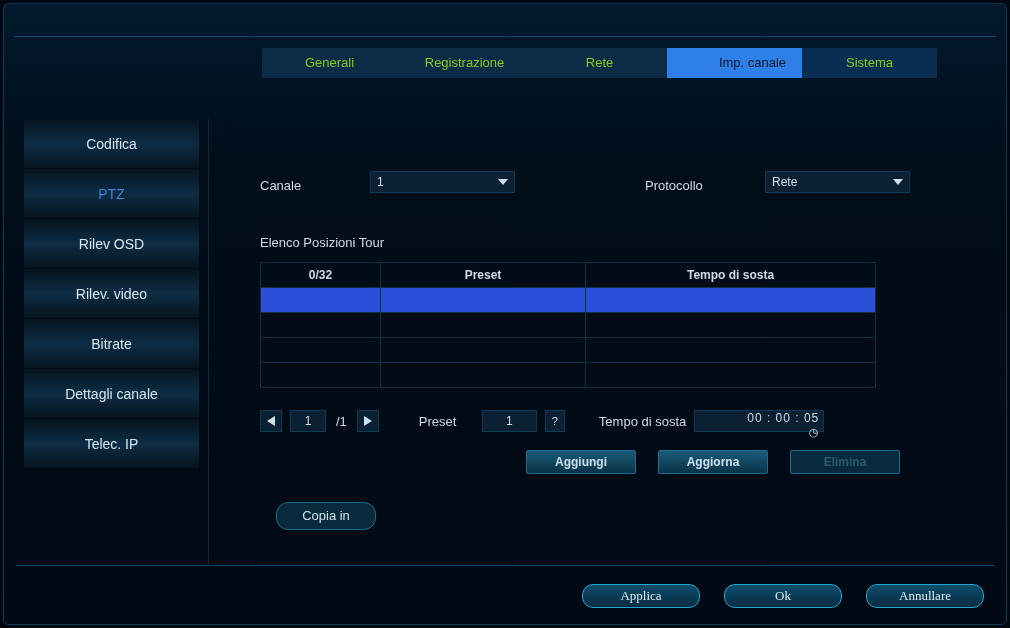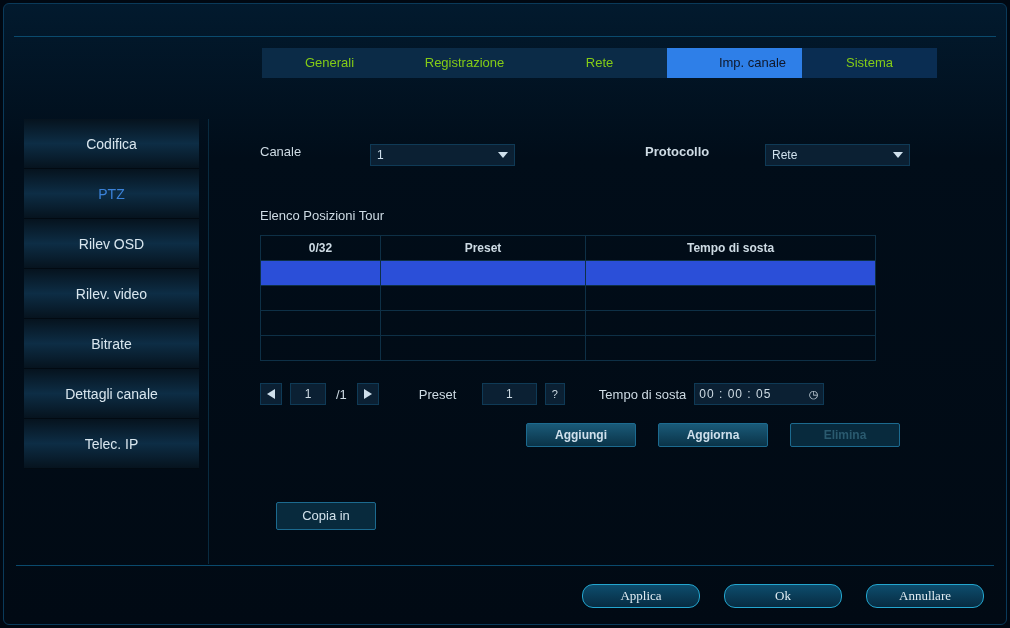--- a/index.html
+++ b/index.html
@@ -33,23 +33,23 @@
     color: #d9e6ee; font-size: 14px; cursor: pointer;
     background: linear-gradient(180deg, #06131e 0%, #0d2d45 50%, #06131e 100%);
     border-bottom: 1px solid #020a12;
   }
   .side-item.active { color: #3b82d9; }
   .vline {
     position: absolute; top: 115px; left: 204px; width: 1px; height: 445px;
     background: #092b40;
   }
   .main { position: absolute; top: 140px; left: 256px; color: #cedbe4; font-size: 13px; }
-  .row1 { display: flex; align-items: flex-start; gap: 20px; }
+  .row1 { display: flex; align-items: flex-end; gap: 20px; margin-top: 27px; }
   .lbl { width: 90px; }
-  .lbl2 { width: 100px; margin-left: 110px; font-weight: bold; }
+  .lbl2 { width: 100px; margin-left: 110px; }
   .select {
     width: 145px; height: 22px; background: #0b2033; border: 1px solid #0f3a56;
     display: flex; align-items: center; justify-content: space-between;
     padding: 0 6px; color: #cfe0ec; font-size: 12px; cursor: pointer;
   }
   .select .tri, .preset-q .tri { width: 0; height: 0; border-left:5px solid transparent; border-right:5px solid transparent; border-top:6px solid #cfe0ec; }
   .section-title { margin-top: 42px; margin-bottom: 12px; }
   table.grid {
     border-collapse: collapse; width: 616px;
   }
@@ -67,39 +67,39 @@
     font-size: 12px; cursor:pointer;
   }
   .pg-num { width: 36px; height: 22px; background:#0b2033; border:1px solid #0f3a56; text-align:center; line-height:20px; font-size:12px; }
   .pg-total { font-size: 13px; margin: 0 2px; }
   .preset-lbl { margin-left: 32px; width: 55px; }
   .preset-val { width: 55px; height:22px; background:#0b2033; border:1px solid #0f3a56; text-align:center; line-height:20px; font-size:12px; }
   .preset-q { width:20px; height:22px; background:#0b2033; border:1px solid #0f3a56; display:flex; align-items:center; justify-content:center; font-size:11px; cursor:pointer; }
   .dwell-lbl { margin-left: 26px; }
   .time-box {
     width: 130px; height:22px; background:#0b2033; border:1px solid #0f3a56;
-    display:flex; align-items:center; padding:0 4px; font-size:12px; gap:1px;
+    display:flex; align-items:flex-end; padding:0 4px; font-size:12px; gap:1px;flex-direction:column;
   }
   .time-box span { letter-spacing:1px; }
   .time-box .ic { margin-left:auto; font-size:11px; }
   .btn-row { margin-top: 18px; margin-left: 266px; display:flex; gap: 22px; }
   .btn {
     width: 110px; height: 24px; line-height:22px; text-align:center;
     background: #082a3d; border:1px solid #1c6a8f; color:#cfe0ec; font-size:12px;
     cursor:pointer; border-radius:2px;font-weight:bold;
   }
   .btn.shine {
     background: linear-gradient(180deg, #1a5a78 0%, #0a3348 100%);
   }
   .btn.dim { color:#2a5a6f; }
   .copy-btn {
     position:absolute; top: 498px; left: 272px;
     width: 100px; height: 28px; line-height:26px; text-align:center;
     background:#082a3d; border:1px solid #1c6a8f; color:#d2e2eb; font-size:13px;
-    cursor:pointer; border-radius:2px;
+    cursor:pointer; border-radius:12px;
   }
   .footer-line {
     position:absolute; bottom: 58px; left: 12px; right: 12px; height:1px;
     background:#0a4a6d;
   }
   .footer-btns {
     position:absolute; bottom: 16px; right: 22px; display:flex; gap: 24px;
   }
   .fbtn {
     width: 118px; height: 24px; line-height:22px; text-align:center;

